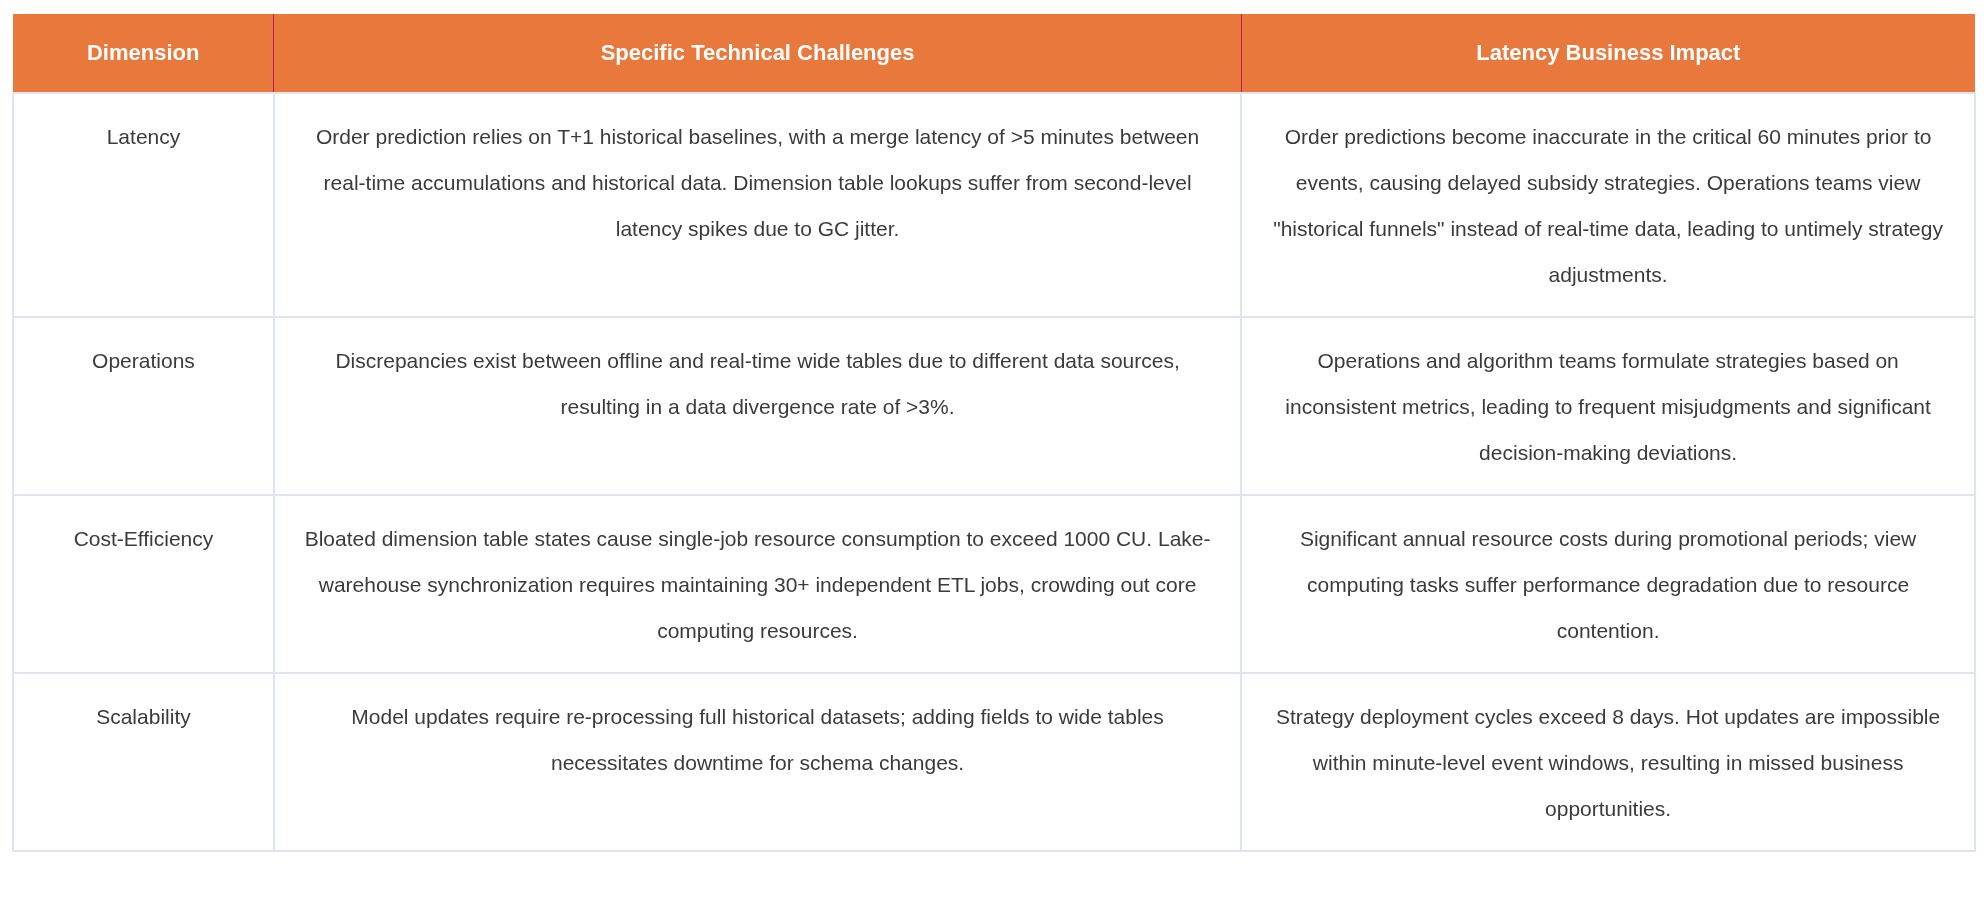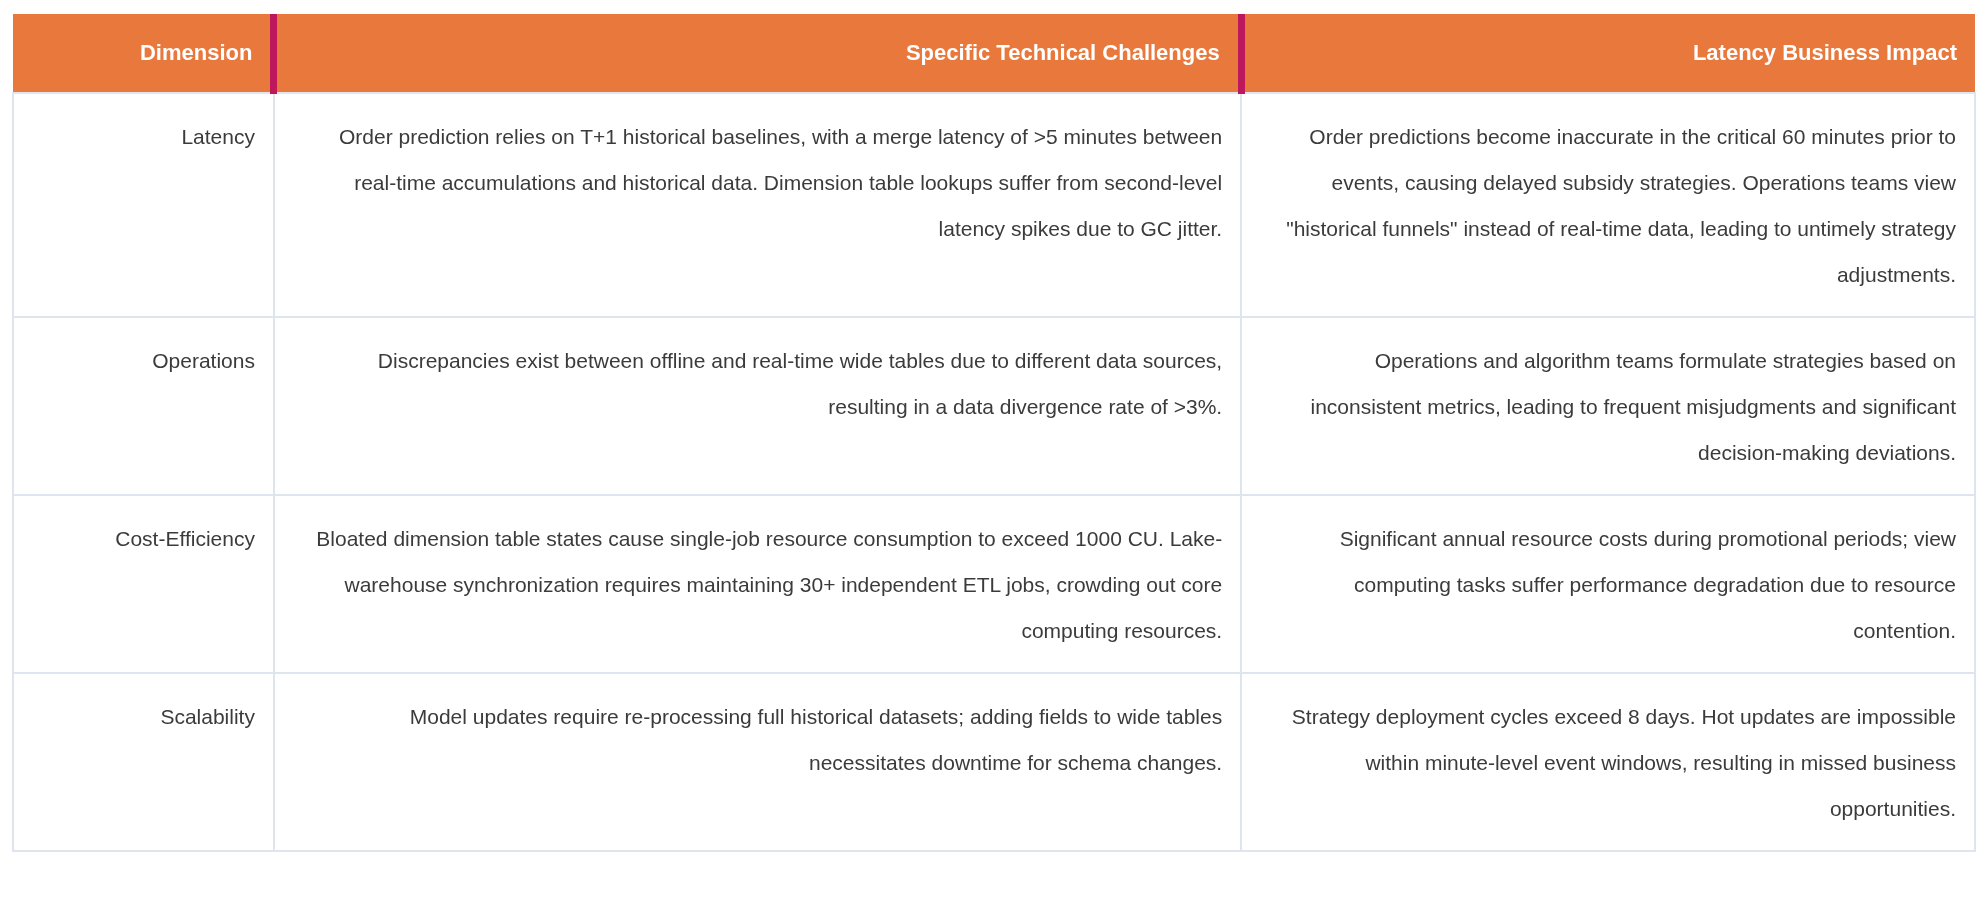--- a/index.html
+++ b/index.html
@@ -24,38 +24,38 @@
   table.impact-table {
     width: 100%;
     border-collapse: collapse;
     table-layout: fixed;
   }
   table.impact-table thead th {
     background: var(--header-bg);
     color: var(--header-text);
     font-size: 22px;
     font-weight: bold;
-    text-align: right;
+    text-align: center;
     vertical-align: middle;
     padding: 26px 18px;
     border: none;
   }
   table.impact-table thead th + th {
-    border-left: 7px solid #be185d;
+    border-left: 1px solid #be185d;
   }
   col.c-dimension  { width: 13.3%; }
   col.c-challenges { width: 49.3%; }
   col.c-impact     { width: 37.4%; }
   table.impact-table tbody td {
     background: #FFFFFF;
     border: 2px solid var(--border);
     font-size: 21px;
     line-height: 46px;
     vertical-align: top;
-    text-align: right;
+    text-align: center;
     padding: 20px 18px 18px 18px;
   }
 </style>
 </head>
 <body>
 
 <div class="page">
   <table class="impact-table">
     <colgroup>
       <col class="c-dimension">

